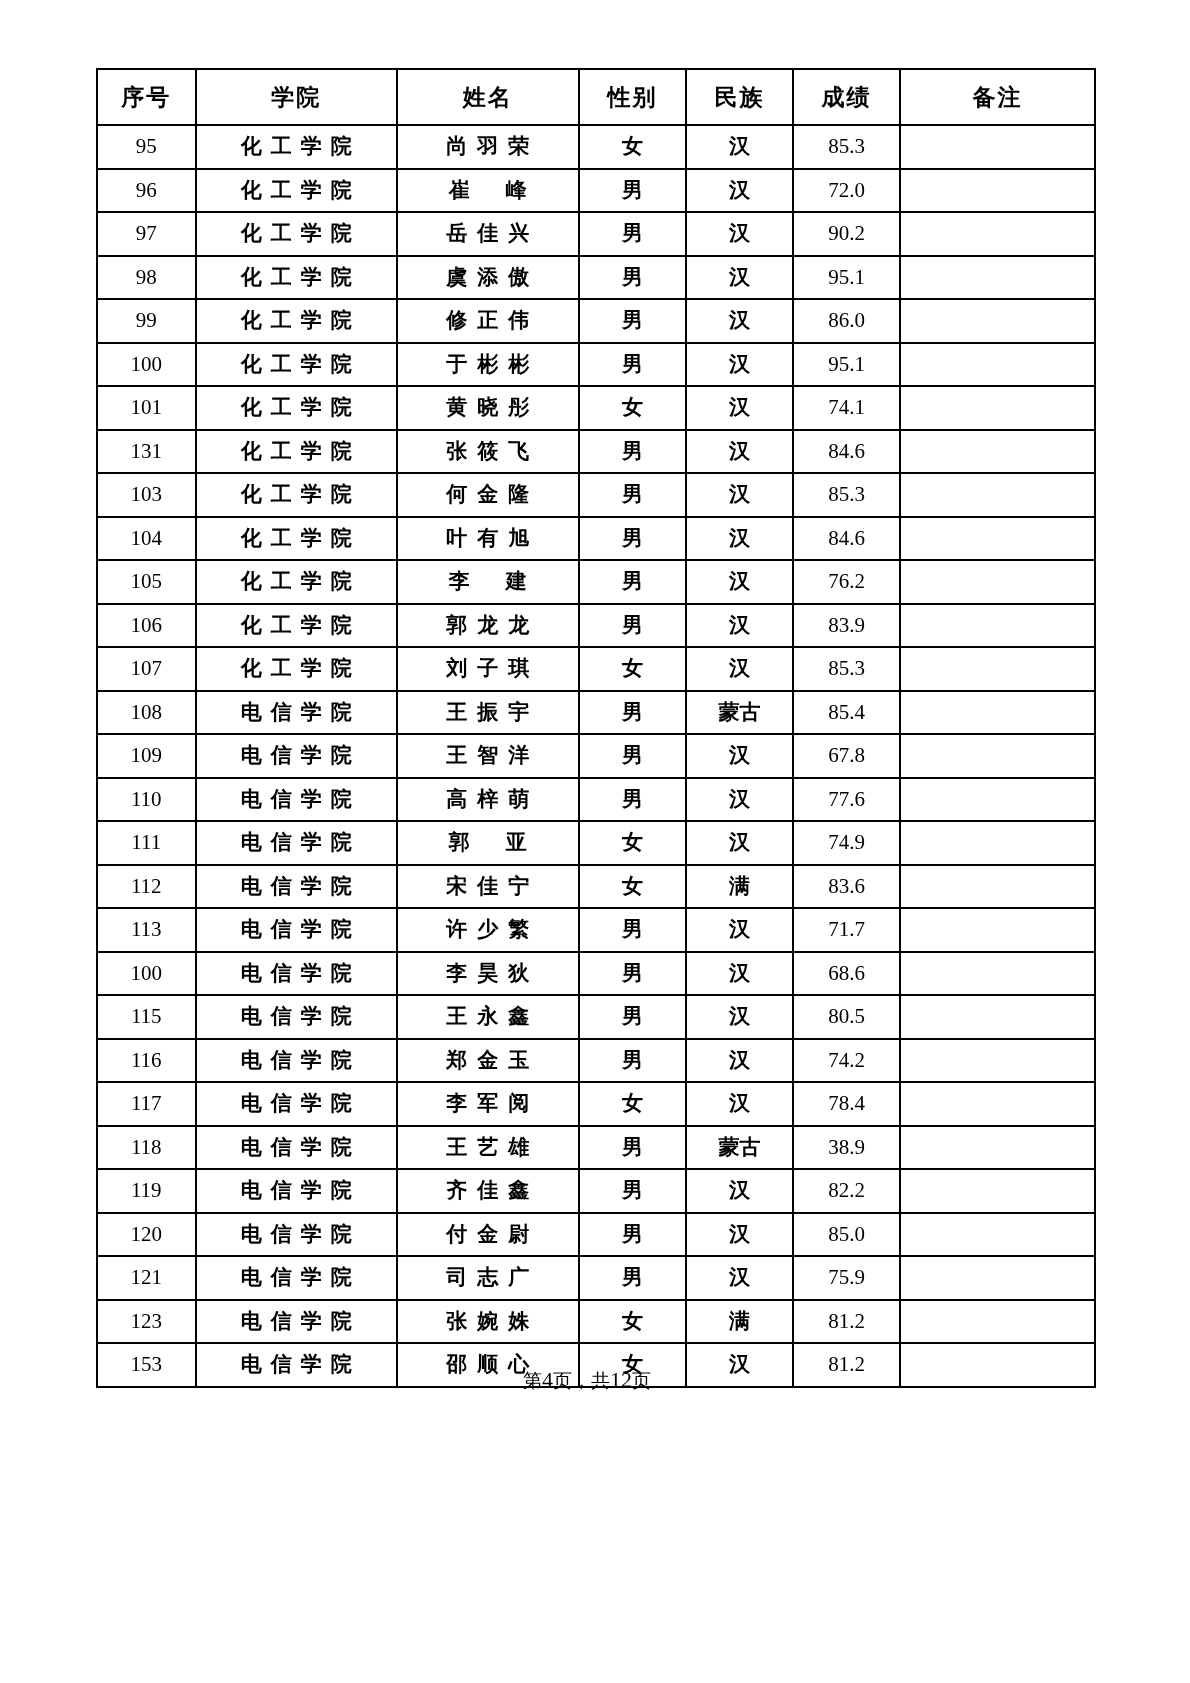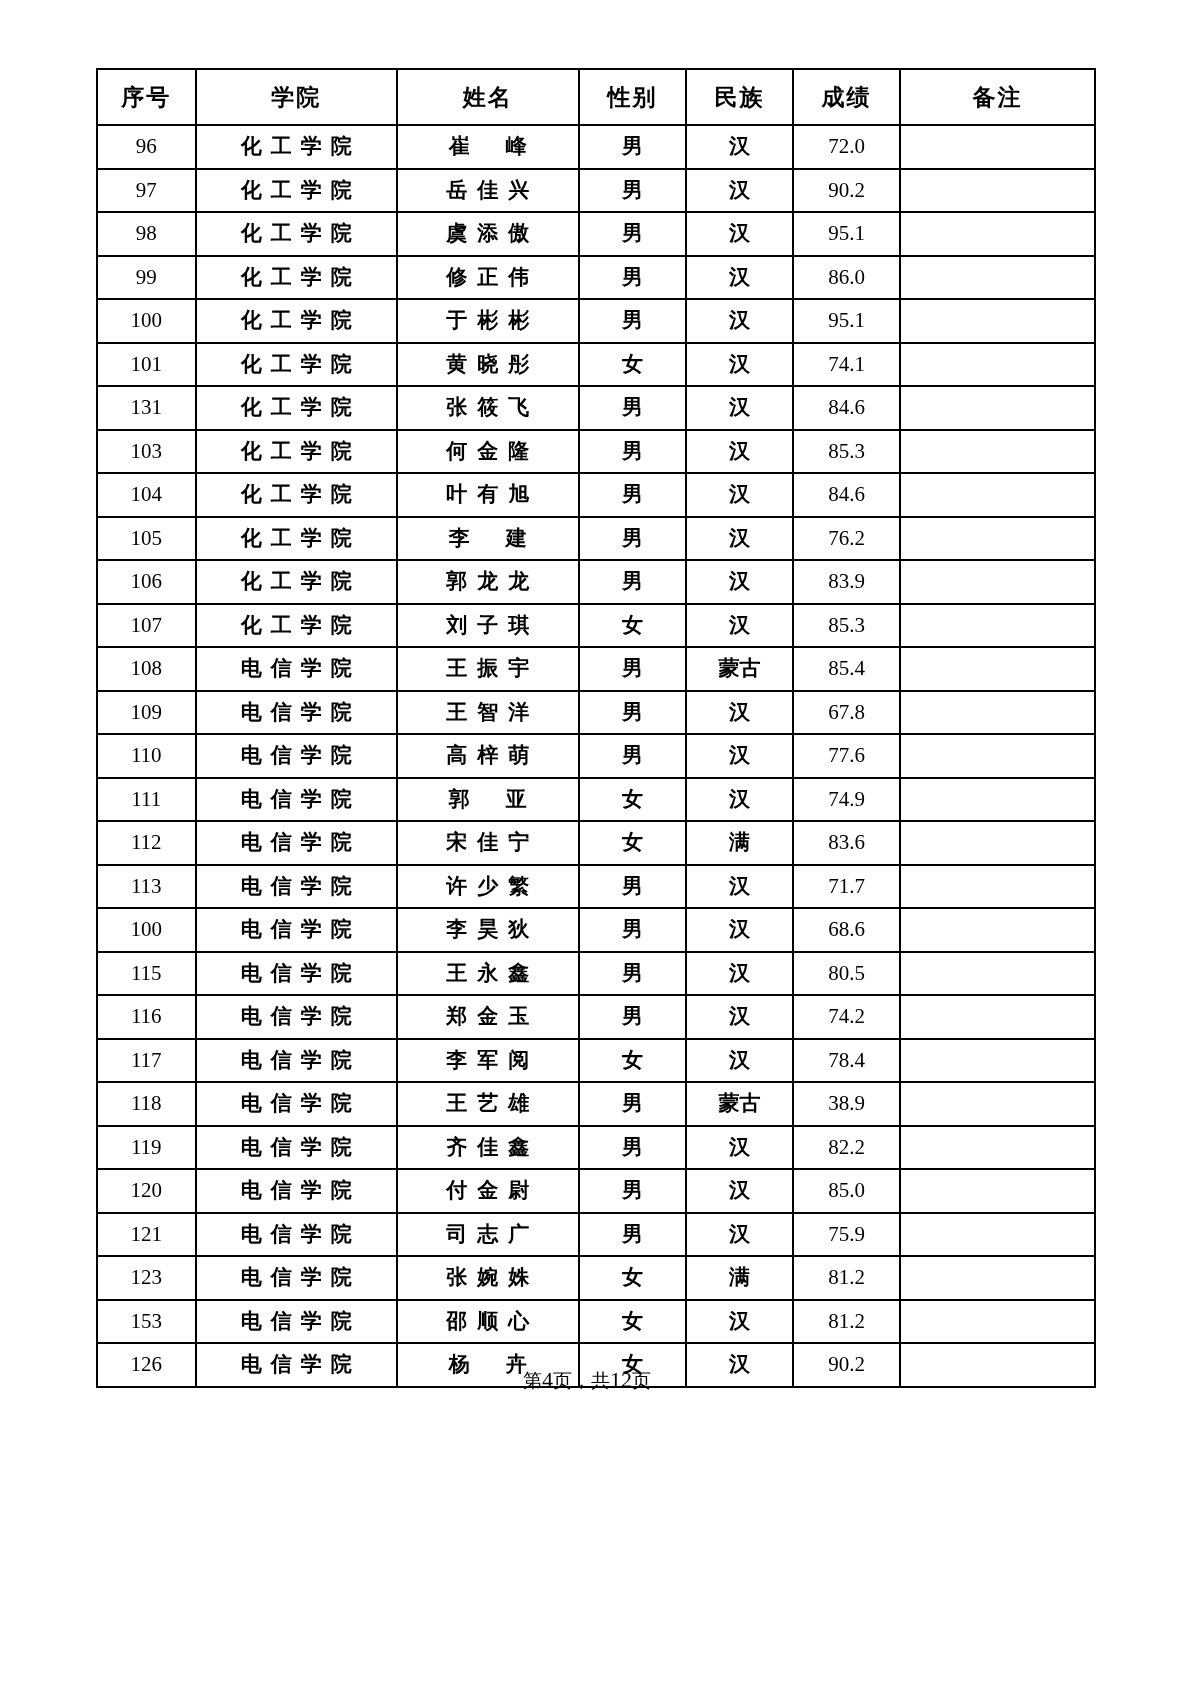--- a/index.html
+++ b/index.html
@@ -98,20 +98,29 @@
         <th class="cjk">学院</th>
         <th class="cjk">姓名</th>
         <th class="cjk">性别</th>
         <th class="cjk">民族</th>
         <th class="cjk">成绩</th>
         <th class="cjk">备注</th>
       </tr>
     </thead>
     <tbody id="roster-body">
         <tr>
+          <td class="num">95</td>
+          <td class="cjk"><span class="spread4">化工学院</span></td>
+          <td class="cjk"><span class="spread3">尚羽荣</span></td>
+          <td class="cjk">女</td>
+          <td class="cjk">汉</td>
+          <td class="num">85.3</td>
+          <td class="cjk"></td>
+        </tr>
+        <tr>
           <td class="num">96</td>
           <td class="cjk"><span class="spread4">化工学院</span></td>
           <td class="cjk"><span class="spread2w">崔峰</span></td>
           <td class="cjk">男</td>
           <td class="cjk">汉</td>
           <td class="num">72.0</td>
           <td class="cjk"></td>
         </tr>
         <tr>
           <td class="num">97</td>
@@ -347,29 +356,20 @@
           <td class="num">81.2</td>
           <td class="cjk"></td>
         </tr>
         <tr>
           <td class="num">153</td>
           <td class="cjk"><span class="spread4">电信学院</span></td>
           <td class="cjk"><span class="spread3">邵顺心</span></td>
           <td class="cjk">女</td>
           <td class="cjk">汉</td>
           <td class="num">81.2</td>
-          <td class="cjk"></td>
-        </tr>
-        <tr>
-          <td class="num">126</td>
-          <td class="cjk"><span class="spread4">电信学院</span></td>
-          <td class="cjk"><span class="spread2w">杨卉</span></td>
-          <td class="cjk">女</td>
-          <td class="cjk">汉</td>
-          <td class="num">90.2</td>
           <td class="cjk"></td>
         </tr>
       </tbody>
   </table>
 
   <div class="footer">
     <span class="cjkf">第</span><span class="num">4</span><span class="cjkf">页，共</span><span class="num">12</span><span class="cjkf">页</span>
   </div>
 
 </div>

